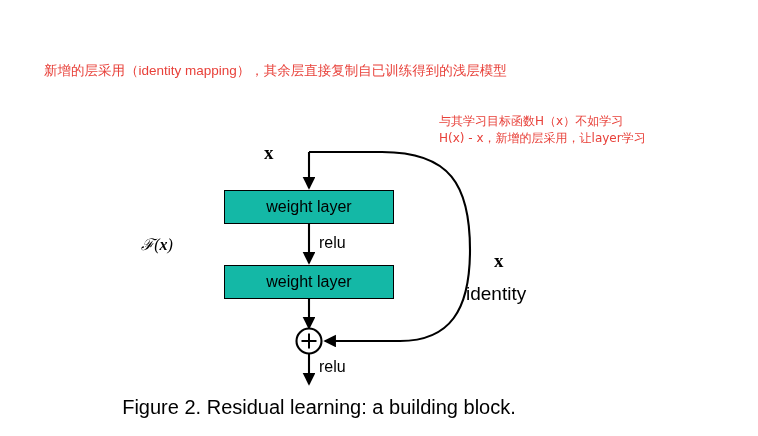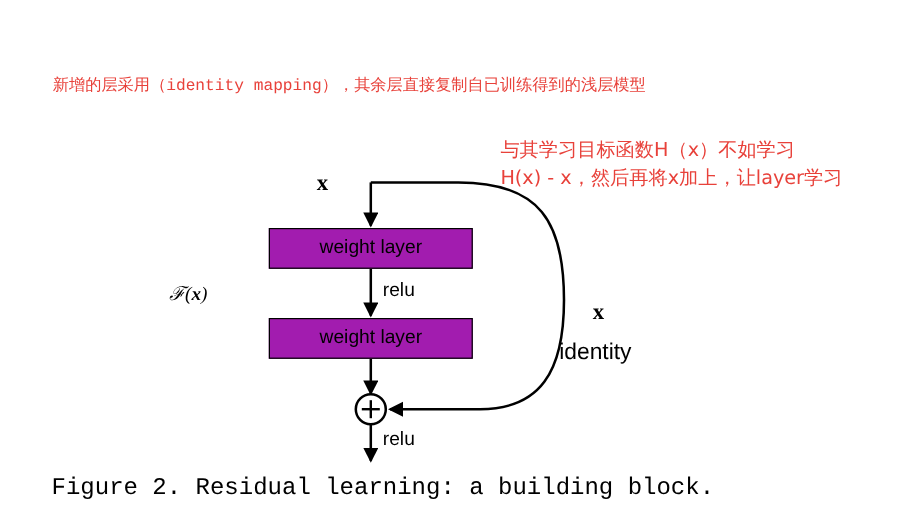--- a/index.html
+++ b/index.html
@@ -15,44 +15,44 @@
     overflow: hidden;
     font-family: "Liberation Sans", sans-serif;
   }
   .annot-top {
     position: absolute;
     left: 44px;
     top: 62px;
     font-size: 13.5px;
     color: #e8413a;
     white-space: nowrap;
-    font-family: Liberation Mono, monospace;
+    font-family: Liberation Sans, sans-serif;
   }
   .annot-right {
     position: absolute;
-    left: 417px;
+    left: 439px;
     top: 113px;
-    font-size: 16px;
+    font-size: 12px;
     color: #e8413a;
     line-height: 1.45;
     white-space: nowrap;
     font-family: "DejaVu Sans", sans-serif;
   }
   .diagram {
     position: absolute;
     left: 0;
     top: 0;
     width: 758px;
     height: 436px;
   }
   .box {
     position: absolute;
     box-sizing: border-box;
     border: 1.6px solid #000;
-    background: #a21caf;
+    background: #14b8a6;
     display: flex;
     align-items: center;
     justify-content: center;
     font-size: 16px;
     color: #000;
     font-family: "Liberation Sans", sans-serif;
   }
   #box-weight-1 { left: 224px; top: 190px; width: 170px; height: 34px; }
   #box-weight-2 { left: 224px; top: 265px; width: 170px; height: 34px; }
 
@@ -87,34 +87,34 @@
     left: 466px; top: 283px; font-size: 19px;
     font-family: Liberation Sans, sans-serif;
   }
   #caption {
     position: absolute;
     left: 0; top: 396px;
     width: 638px;
     text-align: center;
     font-size: 20px;
     color: #000;
-    font-family: Liberation Mono, monospace;
+    font-family: Liberation Sans, sans-serif;
   }
   .math-italic { font-style: italic; }
 </style>
 </head>
 <body>
 
 <div id="page">
 
   <div class="annot-top">新增的层采用（identity mapping），其余层直接复制自已训练得到的浅层模型</div>
 
   <div class="annot-right">
     <div>与其学习目标函数H（x）不如学习</div>
-    <div>H(x) - x，然后再将x加上，让layer学习</div>
+    <div>H(x) - x，新增的层采用，让layer学习</div>
   </div>
 
   <svg class="diagram" viewBox="0 0 758 436">
     <defs>
       <marker id="arrow" markerWidth="10" markerHeight="10" refX="5.2" refY="3" orient="auto" markerUnits="strokeWidth">
         <path d="M0,0 L6,3 L0,6 z" fill="#000"></path>
       </marker>
     </defs>
 
     <line x1="309" y1="152" x2="309" y2="188" stroke="#000" stroke-width="2.1" marker-end="url(#arrow)"></line>

